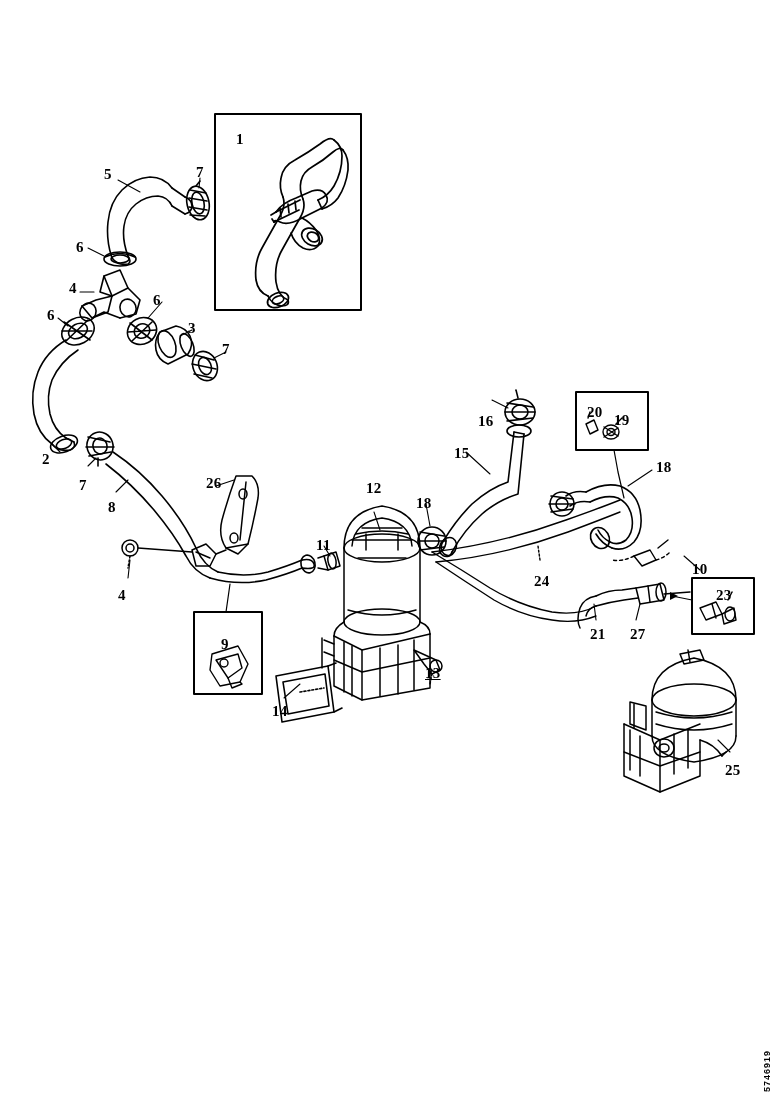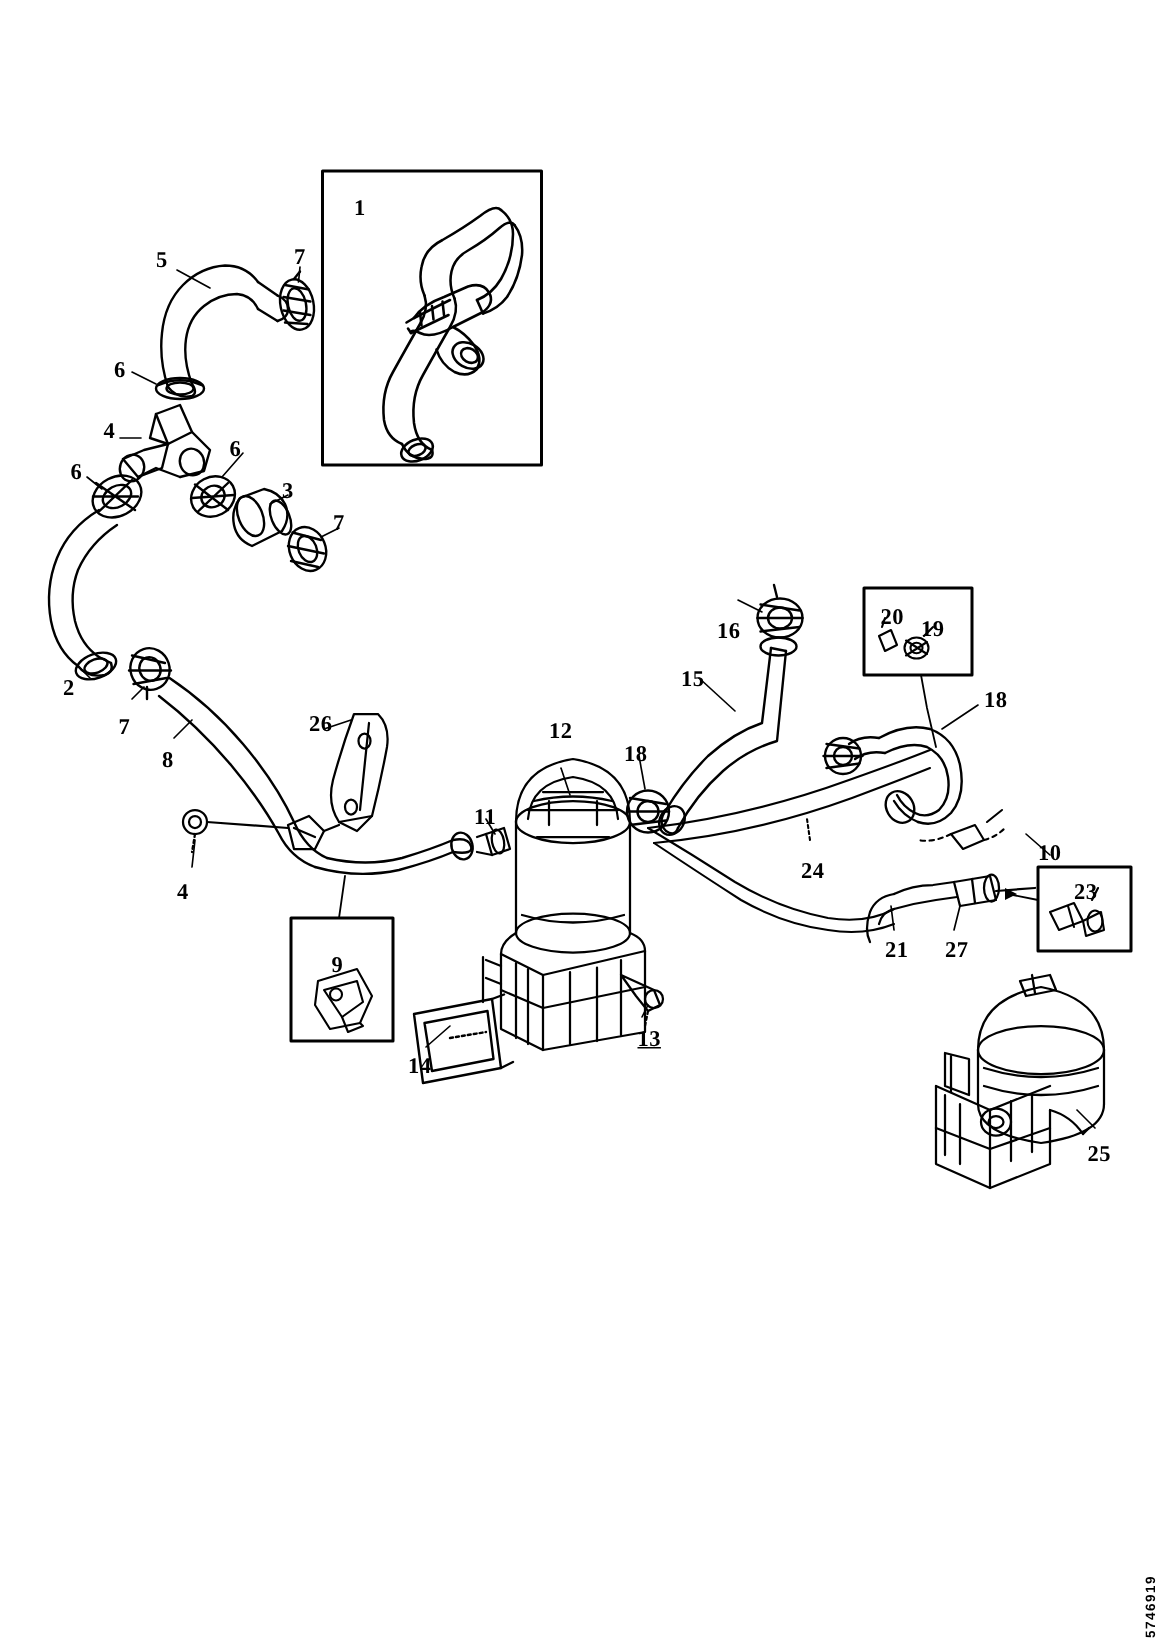--- a/index.html
+++ b/index.html
@@ -340,21 +340,21 @@
     <div class="lbl" style="left: 47px; top: 308px;">6</div>
     <div class="lbl" style="left: 153px; top: 293px;">6</div>
     <div class="lbl" style="left: 196px; top: 165px;">7</div>
     <div class="lbl" style="left: 222px; top: 342px;">7</div>
     <div class="lbl" style="left: 79px; top: 478px;">7</div>
     <div class="lbl" style="left: 108px; top: 500px;">8</div>
     <div class="lbl" style="left: 221px; top: 637px;">9</div>
     <div class="lbl" style="left: 118px; top: 588px;">4</div>
     <div class="lbl" style="left: 316px; top: 538px;">11</div>
     <div class="lbl" style="left: 366px; top: 481px;">12</div>
-    <div class="lbl" style="left: 425px; top: 686px; text-decoration: underline;">13</div>
+    <div class="lbl" style="left: 425px; top: 666px; text-decoration: underline;">13</div>
     <div class="lbl" style="left: 272px; top: 704px;">14</div>
     <div class="lbl" style="left: 454px; top: 446px;">15</div>
     <div class="lbl" style="left: 478px; top: 394px; margin-top: 20px;">16</div>
     <div class="lbl" style="left: 692px; top: 562px;">10</div>
     <div class="lbl" style="left: 416px; top: 496px;">18</div>
     <div class="lbl" style="left: 656px; top: 460px;">18</div>
     <div class="lbl" style="left: 614px; top: 413px; text-align: center;">19</div>
     <div class="lbl" style="left: 587px; top: 405px;">20</div>
     <div class="lbl" style="left: 590px; top: 627px;">21</div>
     <div class="lbl" style="left: 630px; top: 627px;">27</div>

